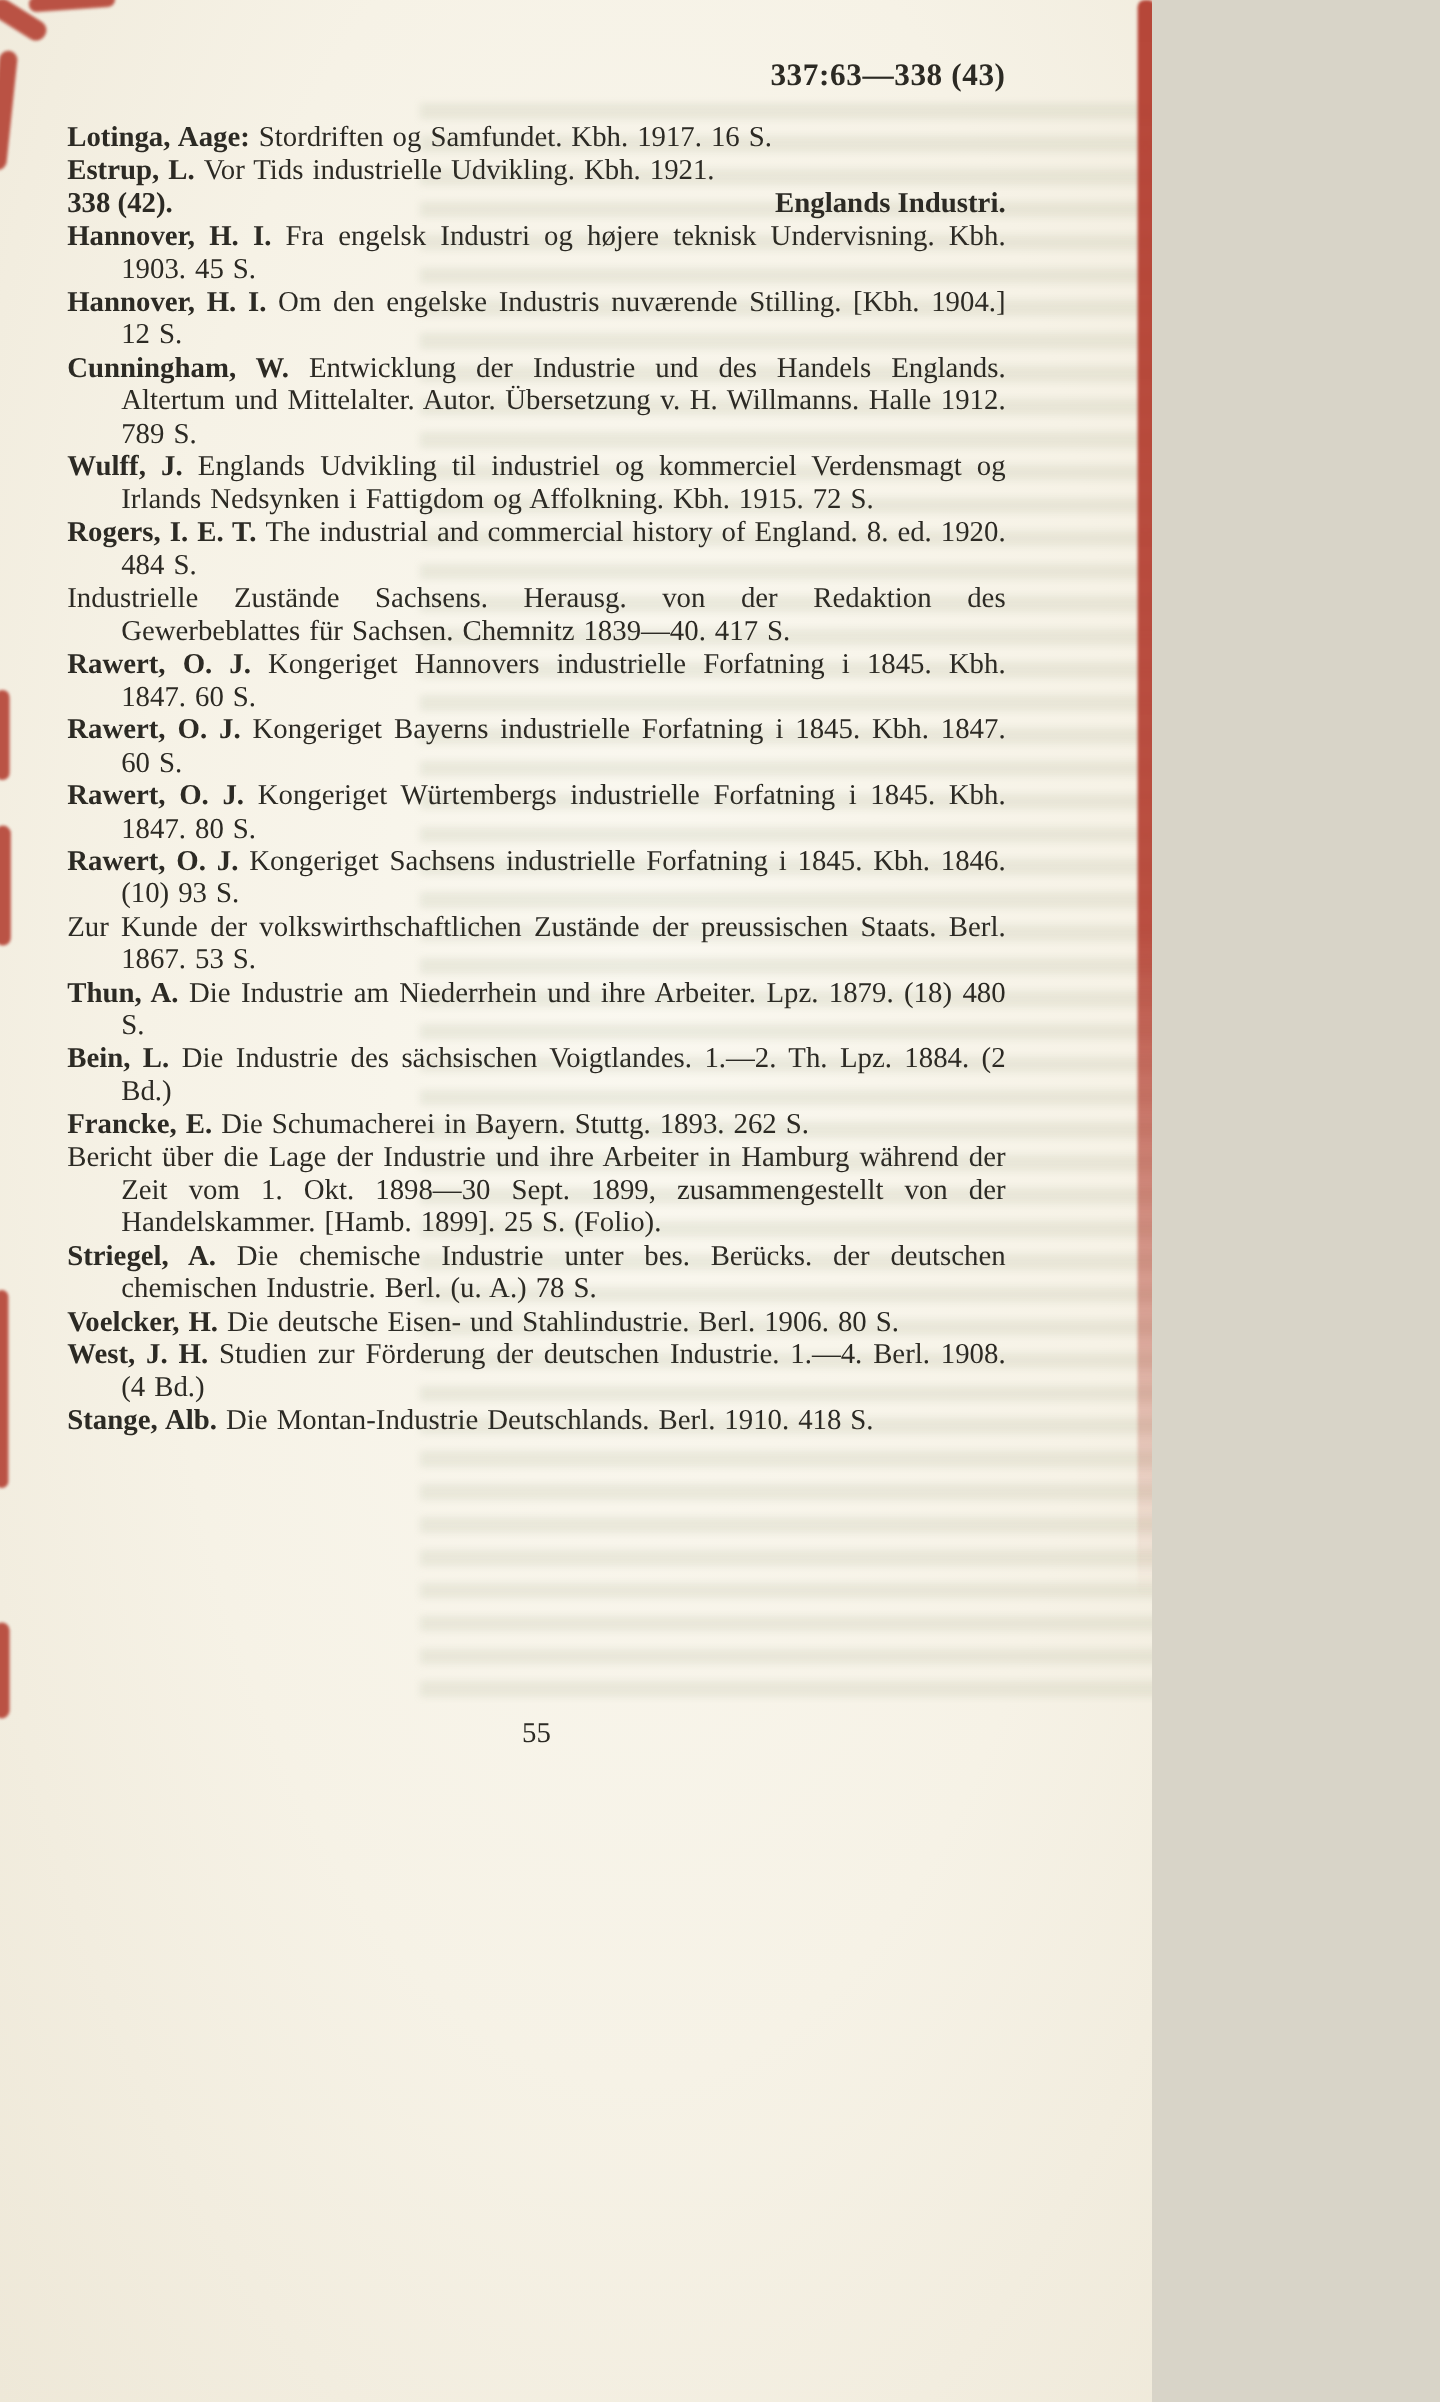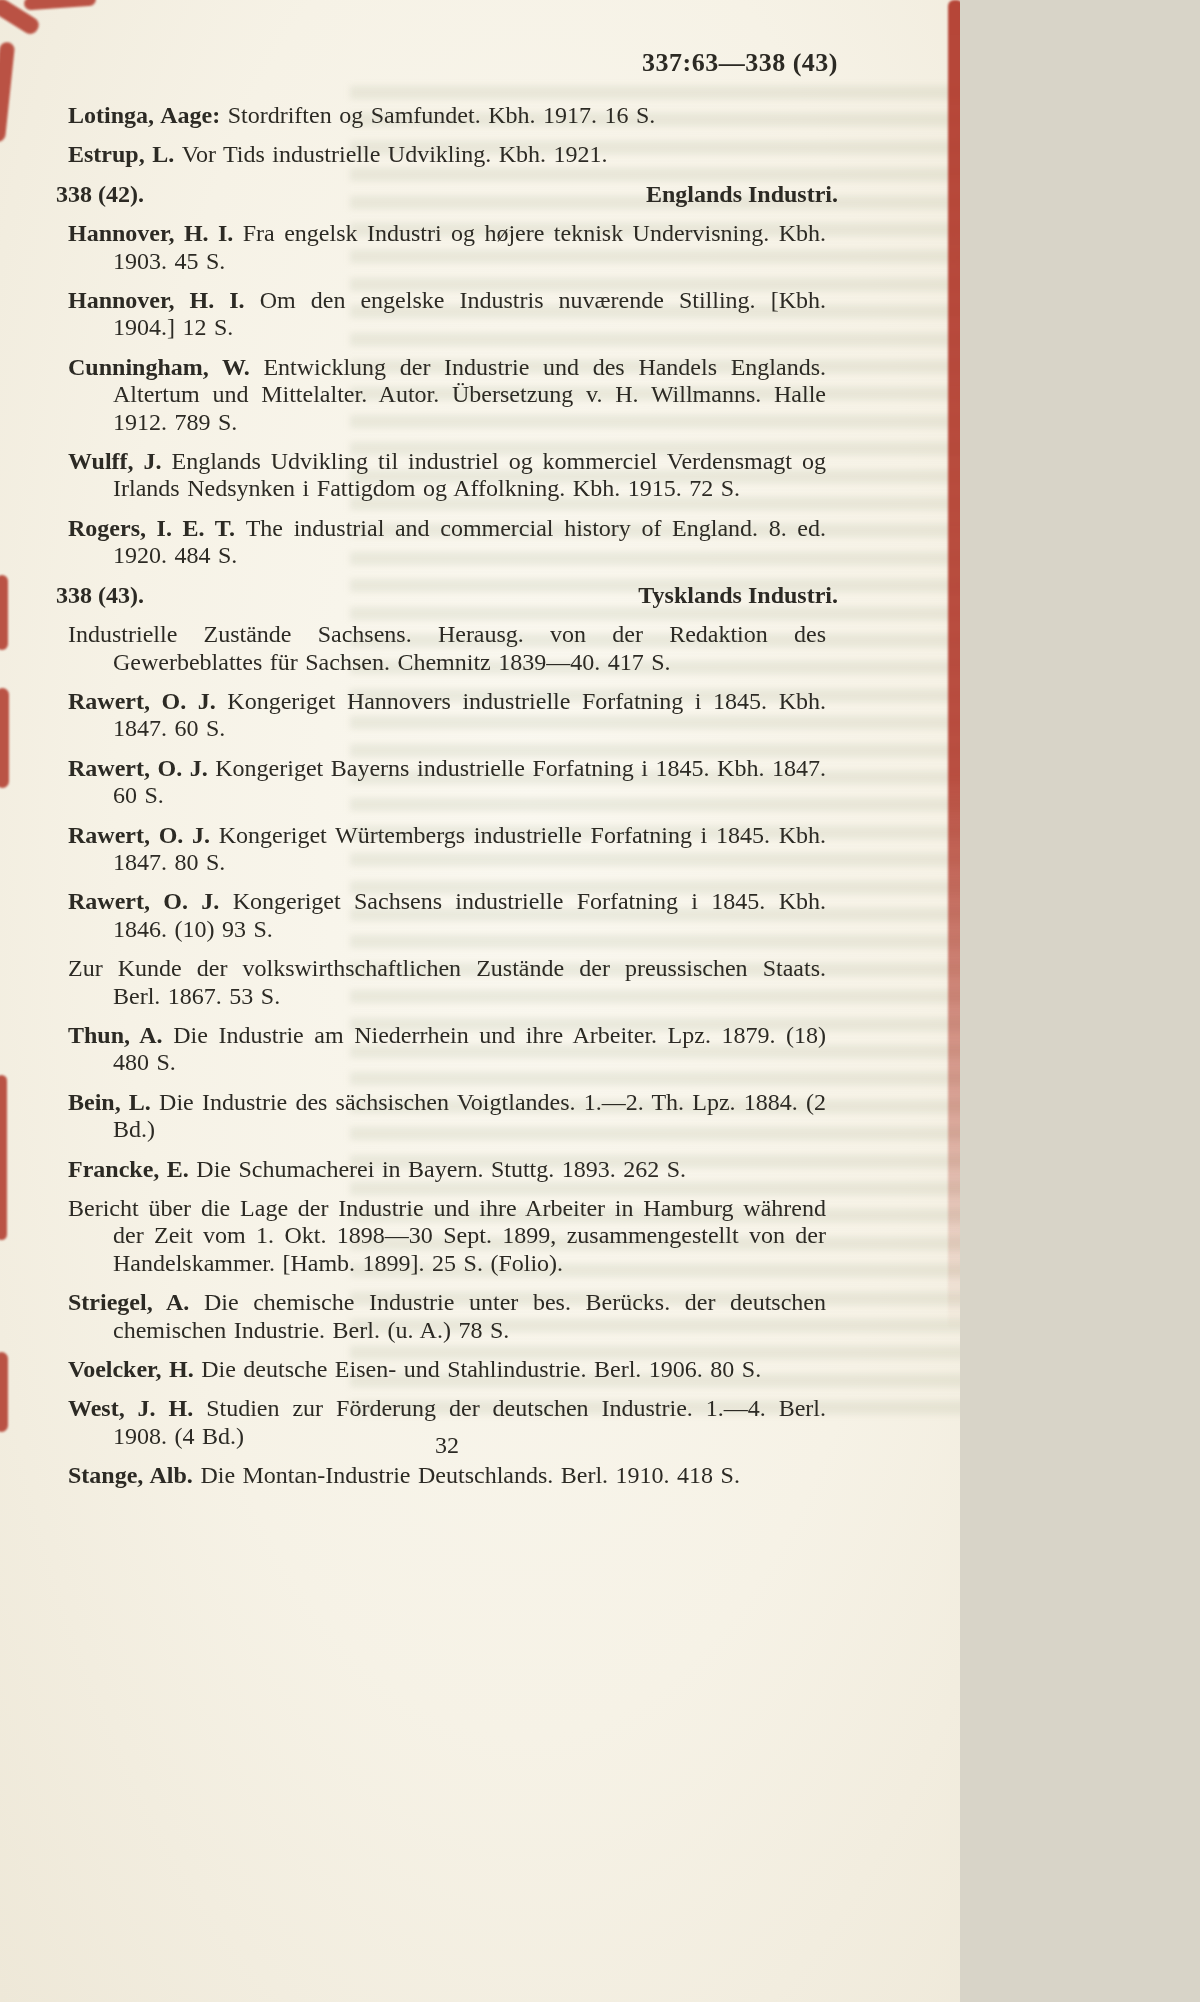--- a/index.html
+++ b/index.html
@@ -65,21 +65,21 @@
     font-size: 26px;
     letter-spacing: 0.5px;
     text-align: right;
   }
   .entries {
     margin-top: 24px;
     font-size: 24px;
     line-height: 27.4px;
   }
   p.entry {
-    margin: 12px;
+    margin: 0;
     padding-left: 45px;
     text-indent: -45px;
     text-align: justify;
     word-spacing: 1.5px;
   }
   .section-row {
     display: flex;
     justify-content: space-between;
     font-weight: bold;
   }
@@ -117,35 +117,31 @@
         <p class="entry"><span class="bold">Estrup, L. </span><span>Vor Tids industrielle Udvikling. Kbh. 1921.</span></p>
         <div class="section-row">
           <span class="bold">338 (42).</span>
           <span class="bold">Englands Industri.</span>
         </div>
         <p class="entry"><span class="bold">Hannover, H. I. </span><span>Fra engelsk Industri og højere teknisk Undervisning. Kbh. 1903. 45 S.</span></p>
         <p class="entry"><span class="bold">Hannover, H. I. </span><span>Om den engelske Industris nuværende Stilling. [Kbh. 1904.] 12 S.</span></p>
         <p class="entry"><span class="bold">Cunningham, W. </span><span>Entwicklung der Industrie und des Handels Englands. Altertum und Mittelalter. Autor. Übersetzung v. H. Willmanns. Halle 1912. 789 S.</span></p>
         <p class="entry"><span class="bold">Wulff, J. </span><span>Englands Udvikling til industriel og kommerciel Verdensmagt og Irlands Nedsynken i Fattigdom og Affolkning. Kbh. 1915. 72 S.</span></p>
         <p class="entry"><span class="bold">Rogers, I. E. T. </span><span>The industrial and commercial history of England. 8. ed. 1920. 484 S.</span></p>
-        <div class="section-row">
-          <span class="bold">338 (43).</span>
-          <span class="bold">Tysklands Industri.</span>
-        </div>
         <p class="entry"><span>Industrielle Zustände Sachsens. Herausg. von der Redaktion des Gewerbeblattes für Sachsen. Chemnitz 1839—40. 417 S.</span></p>
         <p class="entry"><span class="bold">Rawert, O. J. </span><span>Kongeriget Hannovers industrielle Forfatning i 1845. Kbh. 1847. 60 S.</span></p>
         <p class="entry"><span class="bold">Rawert, O. J. </span><span>Kongeriget Bayerns industrielle Forfatning i 1845. Kbh. 1847. 60 S.</span></p>
         <p class="entry"><span class="bold">Rawert, O. J. </span><span>Kongeriget Würtembergs industrielle Forfatning i 1845. Kbh. 1847. 80 S.</span></p>
         <p class="entry"><span class="bold">Rawert, O. J. </span><span>Kongeriget Sachsens industrielle Forfatning i 1845. Kbh. 1846. (10) 93 S.</span></p>
         <p class="entry"><span>Zur Kunde der volkswirthschaftlichen Zustände der preussischen Staats. Berl. 1867. 53 S.</span></p>
         <p class="entry"><span class="bold">Thun, A. </span><span>Die Industrie am Niederrhein und ihre Arbeiter. Lpz. 1879. (18) 480 S.</span></p>
         <p class="entry"><span class="bold">Bein, L. </span><span>Die Industrie des sächsischen Voigtlandes. 1.—2. Th. Lpz. 1884. (2 Bd.)</span></p>
         <p class="entry"><span class="bold">Francke, E. </span><span>Die Schumacherei in Bayern. Stuttg. 1893. 262 S.</span></p>
         <p class="entry"><span>Bericht über die Lage der Industrie und ihre Arbeiter in Hamburg während der Zeit vom 1. Okt. 1898—30 Sept. 1899, zusammengestellt von der Handelskammer. [Hamb. 1899]. 25 S. (Folio).</span></p>
         <p class="entry"><span class="bold">Striegel, A. </span><span>Die chemische Industrie unter bes. Berücks. der deutschen chemischen Industrie. Berl. (u. A.) 78 S.</span></p>
         <p class="entry"><span class="bold">Voelcker, H. </span><span>Die deutsche Eisen- und Stahlindustrie. Berl. 1906. 80 S.</span></p>
         <p class="entry"><span class="bold">West, J. H. </span><span>Studien zur Förderung der deutschen Industrie. 1.—4. Berl. 1908. (4 Bd.)</span></p>
         <p class="entry"><span class="bold">Stange, Alb. </span><span>Die Montan-Industrie Deutschlands. Berl. 1910. 418 S.</span></p>
       </div>
   </div>
 
-  <div class="page-number">32</div>
+  <div class="page-number">55</div>
 </div>
 
 </body></html>

